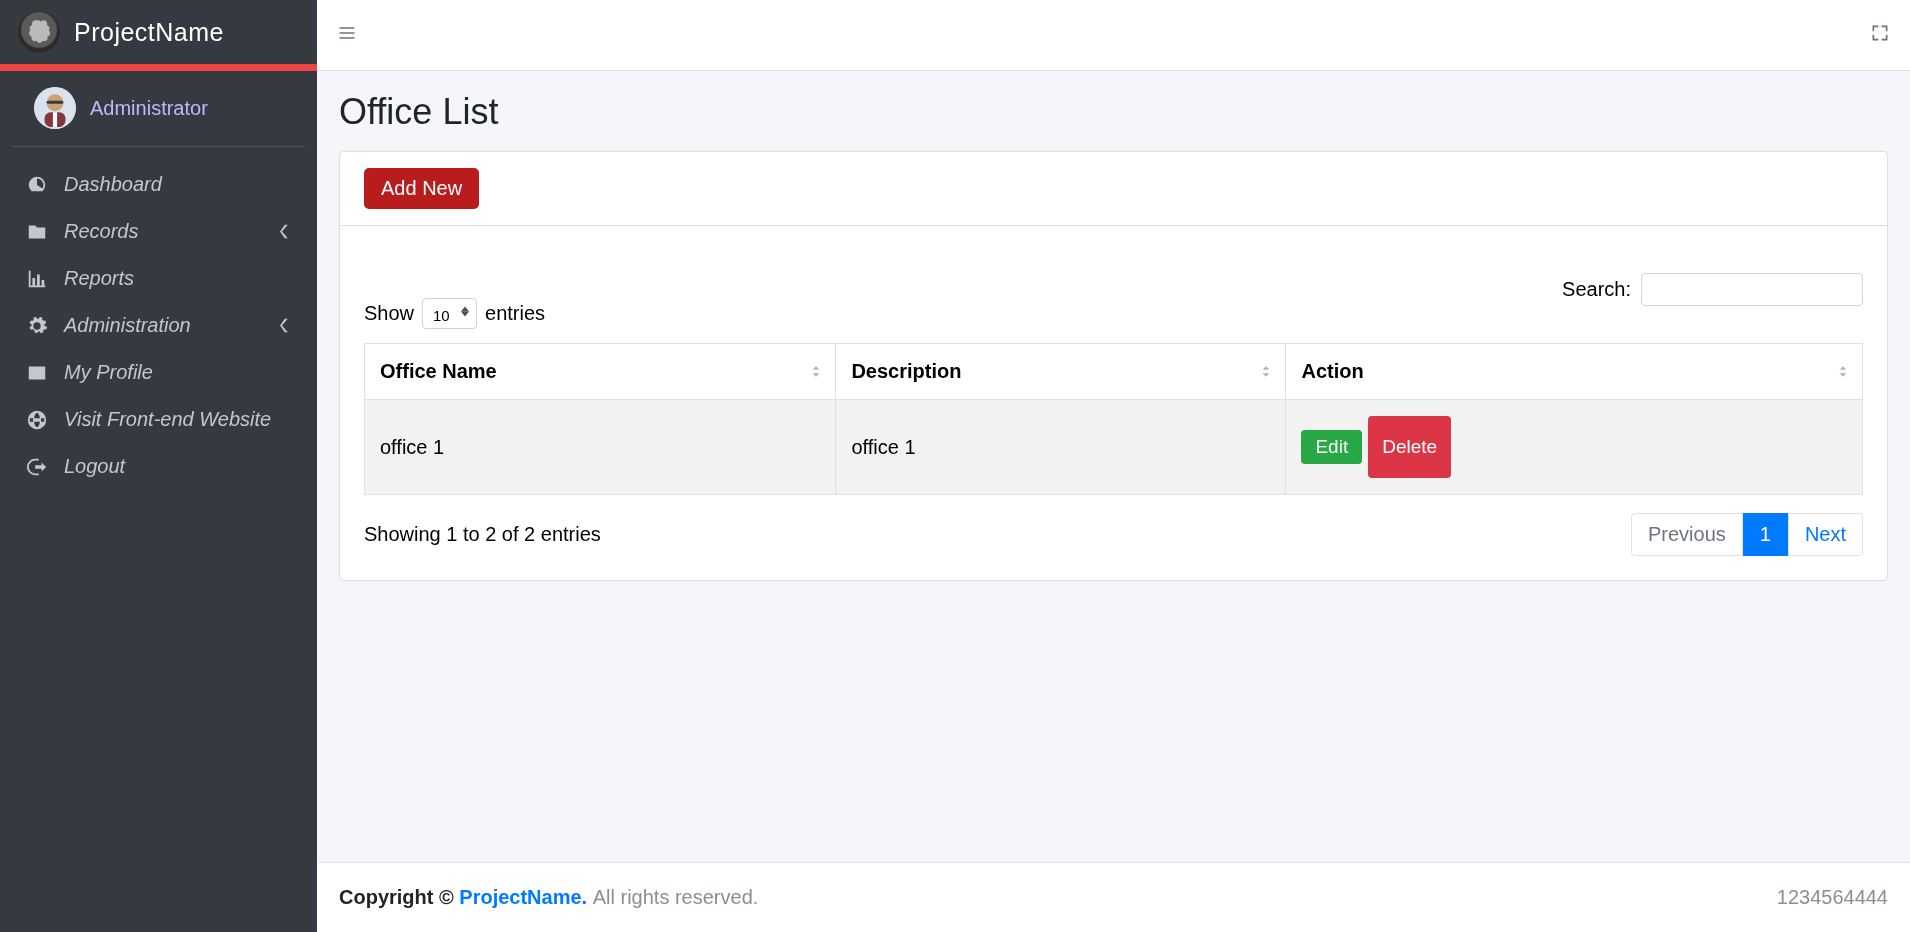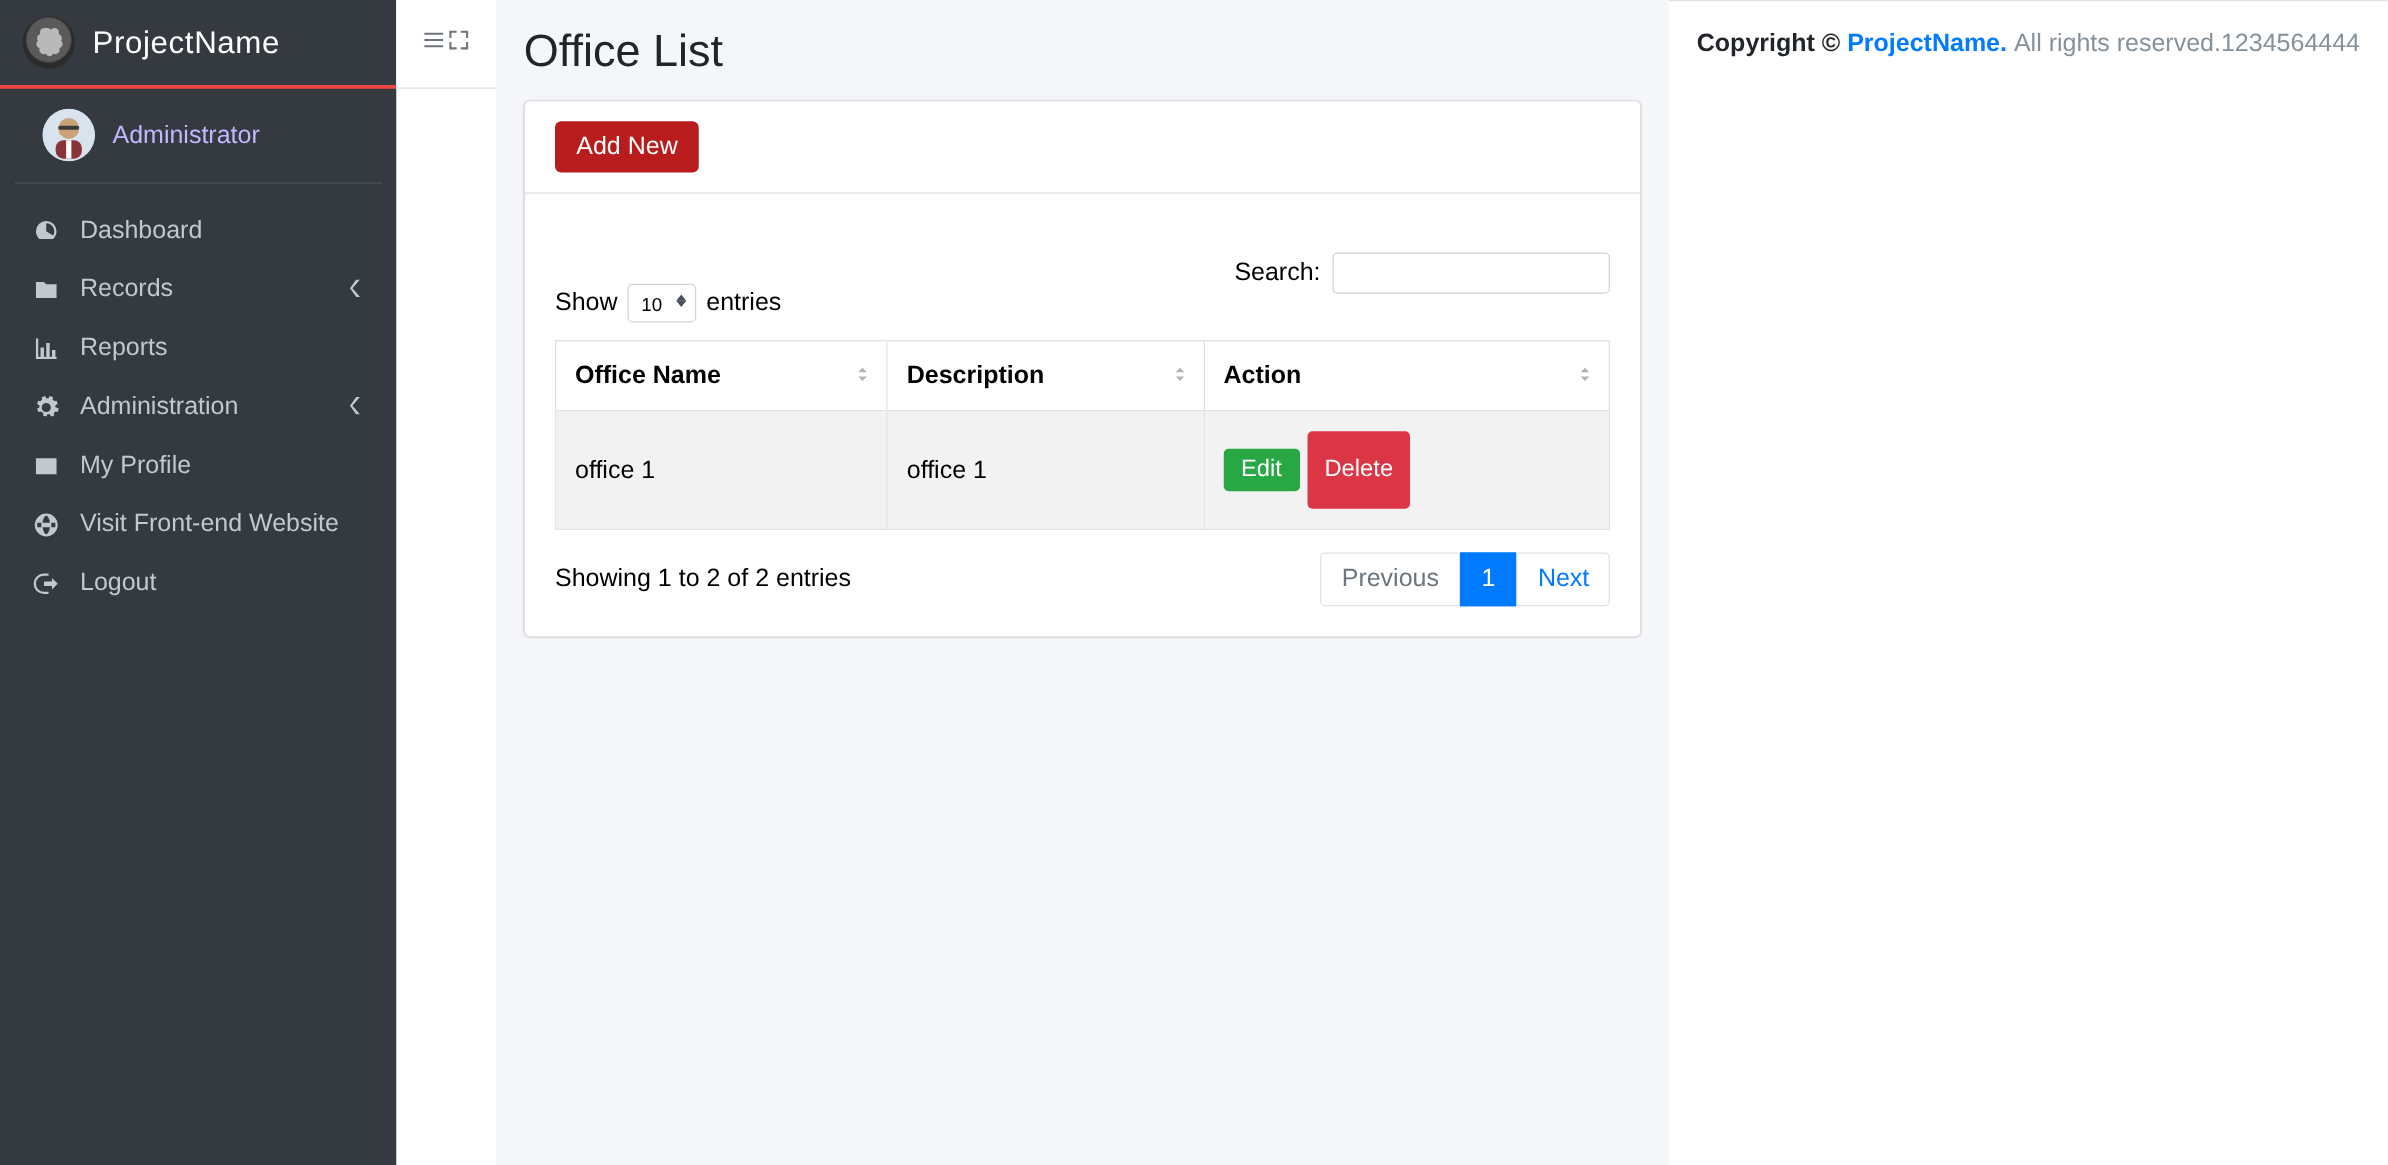--- a/index.html
+++ b/index.html
@@ -4,21 +4,21 @@
 <style>
   * { box-sizing: border-box; margin: 0; padding: 0; }
   html, body { width: 1910px; height: 932px; font-family: "Source Sans Pro", "Segoe UI", sans-serif; overflow: hidden; font-size: 20px; }
 
   
   .sidebar {
     position: fixed; left: 0; top: 0; width: 317px; height: 932px;
     background: #343a40; color: #c2c7d0;
   }
   .brand {
-    height: 71px; border-bottom: 3px solid #ef4444;
+    height: 71px; border-bottom: 7px solid #ef4444;
     display: flex; align-items: center; gap: 14px; padding: 0 18px;
   }
   .brand-logo {
     width: 42px; height: 42px; border-radius: 50%;
     background: radial-gradient(circle at 50% 45%, #5a5a5a 0 55%, #2b2b2b 60% 100%);
     display:flex; align-items:center; justify-content:center;
   }
   .brand-logo svg { width: 28px; height: 28px; fill: #b9b9b9; }
   .brand-text { color: #fff; font-size: 25px; font-weight: 300; letter-spacing: .5px; }
 
@@ -35,28 +35,29 @@
   }
   .user-avatar svg { width: 42px; height: 42px; }
   .user-name { color: #c4b5fd; font-size: 20px; }
 
   .nav { list-style: none; padding: 14px 10px; }
   .nav-item {
     display: flex; align-items: center; gap: 14px;
     padding: 12px 14px; color: #c2c7d0; font-size: 20px;
     border-radius: 6px; cursor: pointer;
     position: relative;
+    font-style: italic;
   }
   .nav-item .nav-icon { width: 26px; display:flex; align-items:center; justify-content:center; }
   .nav-item .nav-icon svg { width: 22px; height: 22px; fill: #c2c7d0; }
   .nav-item .chev { position: absolute; right: 18px; top: 50%; transform: translateY(-50%); }
   .nav-item .chev svg { width: 10px; height: 14px; fill: #c2c7d0; }
 
   
-  .main { position: fixed; left: 317px; top: 0; right: 0; bottom: 0; display:flex; flex-direction:row; }
+  .main { position: fixed; left: 317px; top: 0; right: 0; bottom: 0; display:flex; flex-direction:column; }
   .topbar {
     height: 71px; background: #fff; border-bottom: 1px solid #dee2e6;
     display:flex; align-items:center; justify-content: space-between;
     padding: 0 20px;
   }
   .topbar .bars, .topbar .expand { cursor: pointer; color: #6c757d; }
   .topbar svg { width: 20px; height: 20px; fill: #6c757d; }
 
   .content { flex: 1; background: #f4f6f9; padding: 20px 22px 0 22px; overflow:auto; }
 

